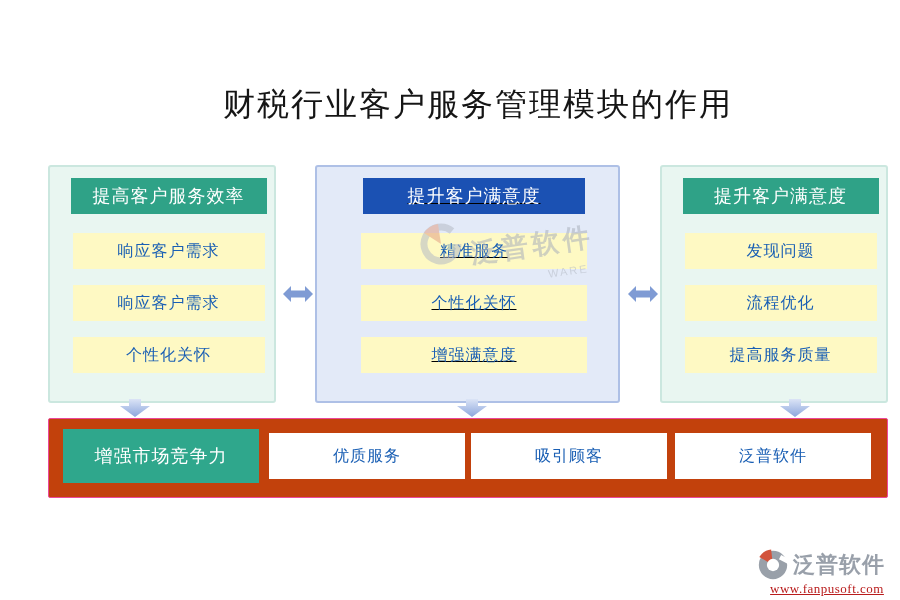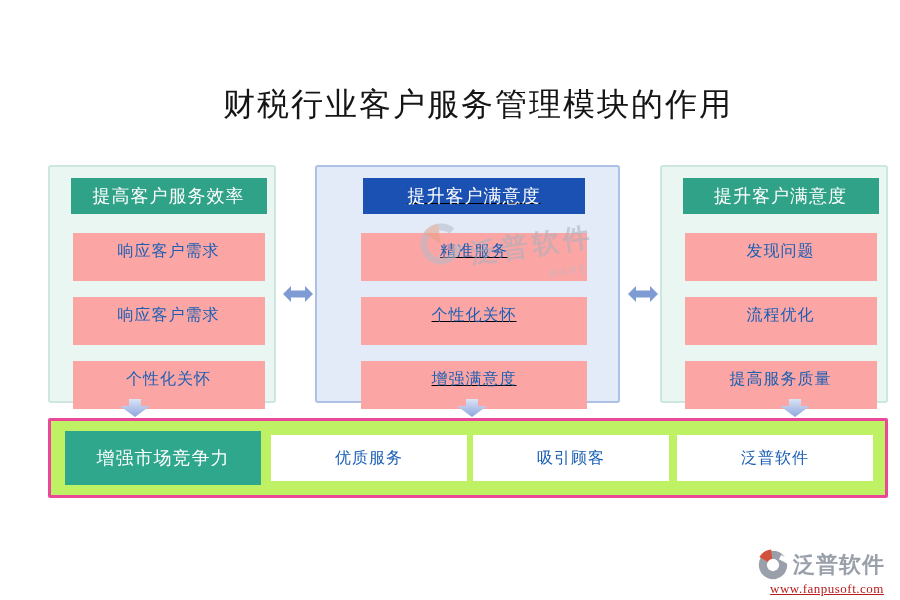--- a/index.html
+++ b/index.html
@@ -17,35 +17,35 @@
   .col.blue{background:#e3eaf8;border:2px solid #aec0e6;text-decoration:underline;}
   #col1{left:48px;width:228px;}
   #col2{left:315px;width:305px;}
   #col3{left:660px;width:228px;}
 
   .col-header{margin:11px auto 0;height:36px;line-height:36px;text-align:center;color:#ffffff;
               font-family:"Liberation Serif","DejaVu Serif",serif;font-size:18px;letter-spacing:1px;}
   .col.green .col-header{background:#2fa287;width:196px;}
   .col.blue  .col-header{background:#1b51b3;width:222px;}
 
-  .col-item{margin:16px auto 0;height:48px;line-height:36px;text-align:center;background:#fca5a5;
+  .col-item{margin:16px auto 0;height:36px;line-height:36px;text-align:center;background:#fef9c3;
             color:#1a5fb4;font-size:16px;letter-spacing:1px;}
   .col-item.first{margin-top:19px;}
   .col.green .col-item{width:192px;}
   .col.blue  .col-item{width:226px;}
 
   
   .h-arrow{position:absolute;top:285px;width:30px;height:18px;}
   #ha1{left:283px;} #ha2{left:628px;}
   .d-arrow{position:absolute;top:399px;width:30px;height:18px;}
   #da1{left:120px;} #da2{left:457px;} #da3{left:780px;}
 
   
   .bottom{position:absolute;left:48px;top:418px;width:840px;height:80px;box-sizing:border-box;
-          background:#bef264;border:3px solid #ec4899;border-radius:2px;}
+          background:#c2410c;border:1px solid #ec4899;border-radius:2px;}
   .bottom-primary{position:absolute;left:14px;top:10px;width:196px;height:54px;line-height:54px;
           background:#2fa78c;color:#ffffff;text-align:center;
           font-family:"Liberation Serif","DejaVu Serif",serif;font-size:18px;letter-spacing:1px;}
   .bottom-item{position:absolute;top:14px;width:196px;height:46px;line-height:46px;background:#ffffff;
           color:#1a5fb4;text-align:center;font-size:16px;letter-spacing:1px;}
   #b1{left:220px;} #b2{left:422px;} #b3{left:626px;}
 
   
   .watermark{position:absolute;left:418px;top:221px;width:220px;height:70px;opacity:.55;pointer-events:none;}
   .wm-text{position:absolute;left:52px;top:6px;font-size:27px;font-weight:bold;color:#aab0bb;

